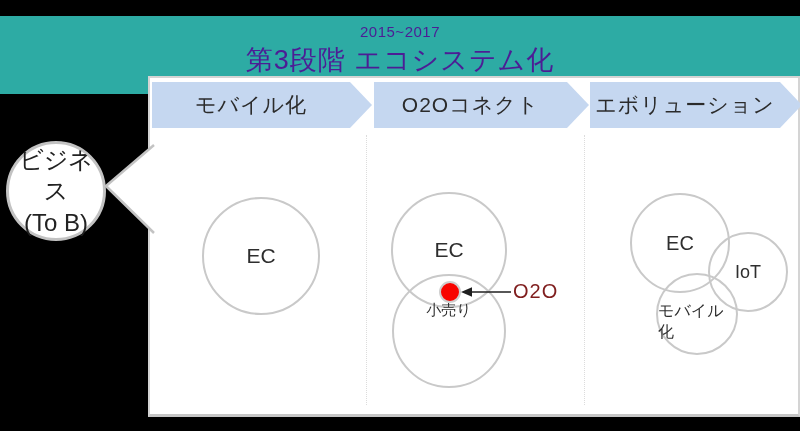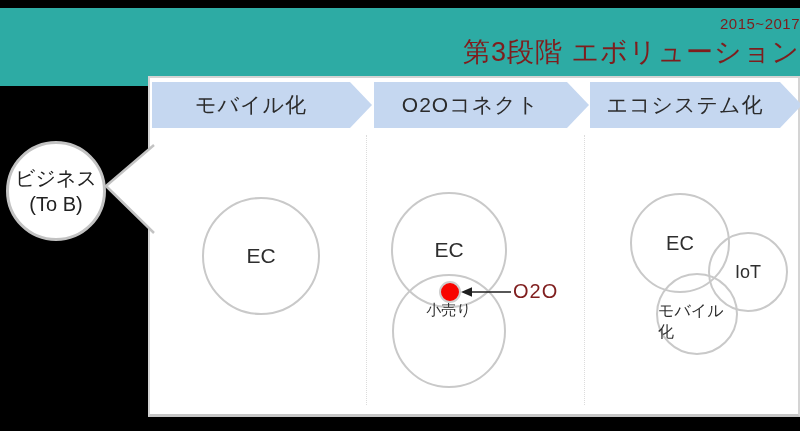--- a/index.html
+++ b/index.html
@@ -6,22 +6,22 @@
   html, body { width: 800px; height: 431px; }
   body {
     position: relative;
     background: #000;
     overflow: hidden;
     font-family: "Liberation Sans", "DejaVu Sans", sans-serif;
   }
 
   
   .slide-header {
-    position: absolute; left: 0; top: 8px; width: 800px; height: 78px;
-    background: #2daba4; color: #7f1d1d; text-align: right;
+    position: absolute; left: 0; top: 16px; width: 800px; height: 78px;
+    background: #2daba4; color: #4c1d95; text-align: center;
   }
   .slide-period { padding-top: 7px; font-size: 15px; letter-spacing: .5px; }
   .slide-title  { margin-top: 2px; font-size: 27px; letter-spacing: 1px; }
 
   
   .panel {
     position: absolute; left: 148px; top: 76px; width: 652px; height: 341px;
     background: #fff;
     border: 2px solid #d4d4d4;
     border-bottom: 3px solid #c6c6c6;
@@ -76,41 +76,41 @@
     position: absolute; left: 363px; top: 202px;
     font-size: 20px; color: #7f1d1d; letter-spacing: 1px;
   }
 
   
   .callout-wedge { position: absolute; left: 100px; top: 140px; z-index: 2; }
   .callout-bubble {
     position: absolute; left: 6px; top: 141px; width: 100px; height: 100px;
     background: #fff; border: 3px solid #c2c2c2; border-radius: 50%;
     display: flex; flex-direction: column; align-items: center; justify-content: center;
-    z-index: 3; color: #222; font-size: 20px; line-height: 1.3; text-align: center;
+    z-index: 3; color: #222; font-size: 24px; line-height: 1.3; text-align: center;
   }
 </style>
 </head>
 <body>
 
 <header class="slide-header">
   <div class="slide-period">2015~2017</div>
-  <div class="slide-title">第3段階 エボリューション</div>
+  <div class="slide-title">第3段階 エコシステム化</div>
 </header>
 
 <div class="panel">
 
   <div class="chevron chevron-1">
     <span>モバイル化</span>
   </div>
   <div class="chevron chevron-2">
     <span>O2Oコネクト</span>
   </div>
   <div class="chevron chevron-3">
-    <span>エコシステム化</span>
+    <span>エボリューション</span>
   </div>
 
   <div class="divider divider-1"></div>
   <div class="divider divider-2"></div>
 
   <div class="circle c1-ec">
     <span class="circle-label">EC</span>
   </div>
 
   <div class="circle c2-ec">

